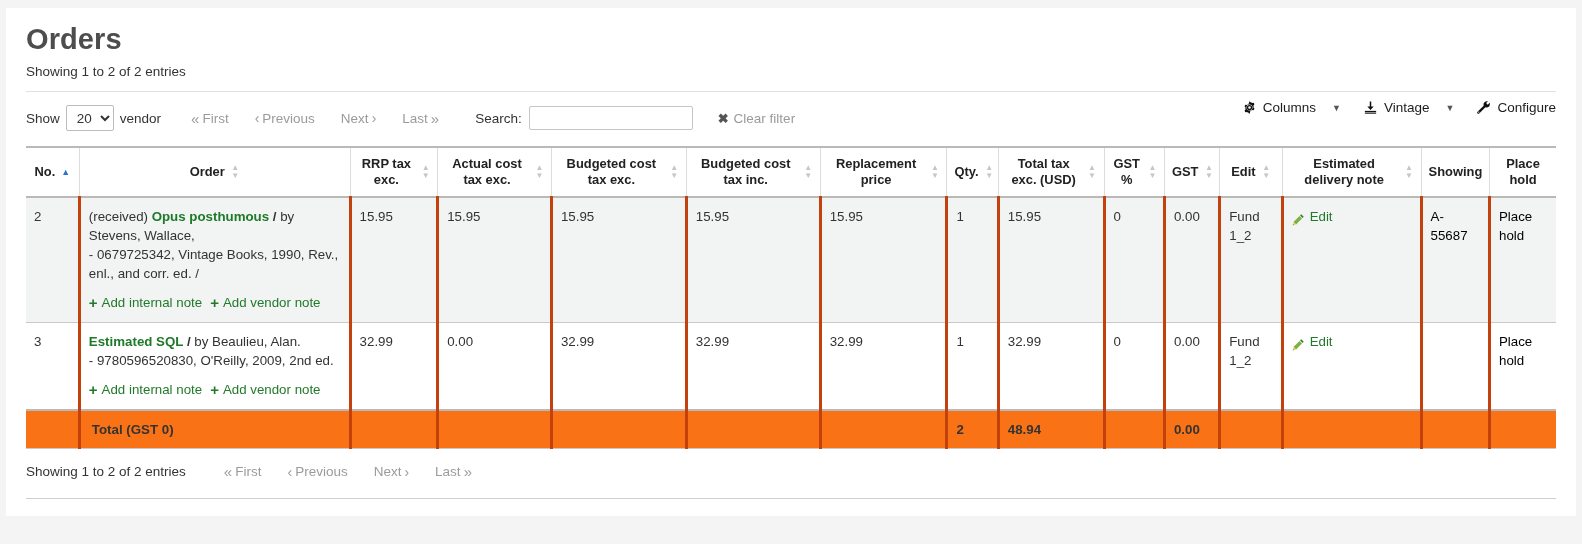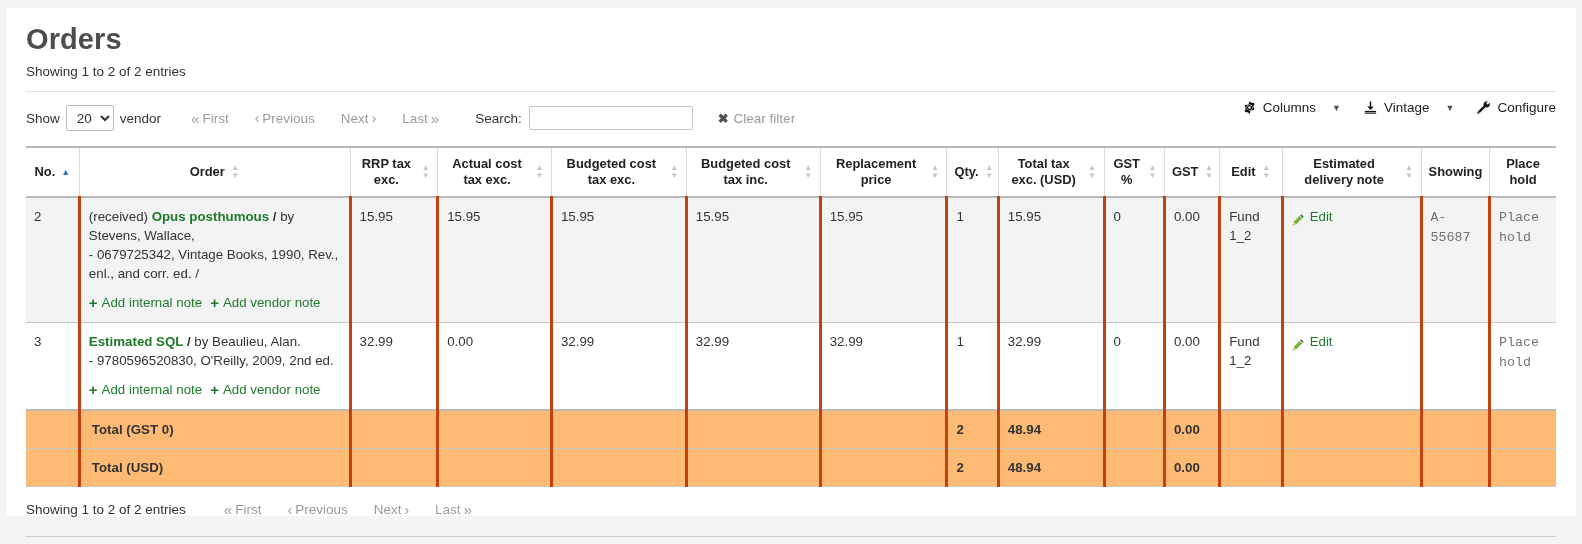--- a/index.html
+++ b/index.html
@@ -161,36 +161,36 @@
     line-height: 19px;
     color: #333;
   }
   table.dt tbody td:first-child { border-left: none; }
   tr.row-alt td { background: #f2f3f3; }
   tr.row-plain td { background: #ffffff; }
 
   td.c-no { text-align: left; padding-left: 10px; color: #333; }
   td.c-order { padding-left: 11px; }
 
-  a.lnk { color: #737373; text-decoration: none; font-family: Liberation Mono, monospace; }
+  a.lnk { color: #000000; text-decoration: none; }
   .biblio-title { color: #1e7a28; font-weight: bold; }
   .slash { color: #333; font-weight: bold; }
   .meta { color: #333; }
   .note-links { margin-top: 10px; display: block; }
   .note-link {
     color: #217a2b; text-decoration: none;
     display: inline-flex; align-items: center; gap: 4px;
     margin-right: 8px;
   }
   .plus { font-weight: bold; font-size: 15px; line-height: 1; }
   .gst-red { color: #cc1f1f; }
   .edit-link { display: inline-flex; align-items: flex-end; gap: 5px; color: #217a2b; text-decoration: none; }
 
   tr.total-row td {
-    background: #fdba74;
+    background: #f97316;
     font-weight: bold;
     color: #222;
     border-bottom: 1px solid #c9c9c9;
     vertical-align: middle;
     padding: 9px 8px;
   }
   tr.total-first td { border-top: 2px solid #b9b9b9; }
   tr.total-row td.lbl { text-align: left; padding-left: 11px; }
 
   
@@ -551,37 +551,20 @@
             <td>2</td>
             <td>48.94</td>
             <td></td>
             <td>0.00</td>
             <td></td>
             <td></td>
             <td></td>
             <td></td>
           </tr>
 
-          <tr class="total-row">
-            <td></td>
-            <td class="lbl">Total (USD)</td>
-            <td></td>
-            <td></td>
-            <td></td>
-            <td></td>
-            <td></td>
-            <td>2</td>
-            <td>48.94</td>
-            <td></td>
-            <td>0.00</td>
-            <td></td>
-            <td></td>
-            <td></td>
-            <td></td>
-          </tr>
 
         </tbody>
       </table>
 
       <div class="bottom-bar">
         <span>Showing 1 to 2 of 2 entries</span>
         <div class="pager">
           <a class="pg">
             <span class="chev dbl">«</span>
             <span>First</span>

